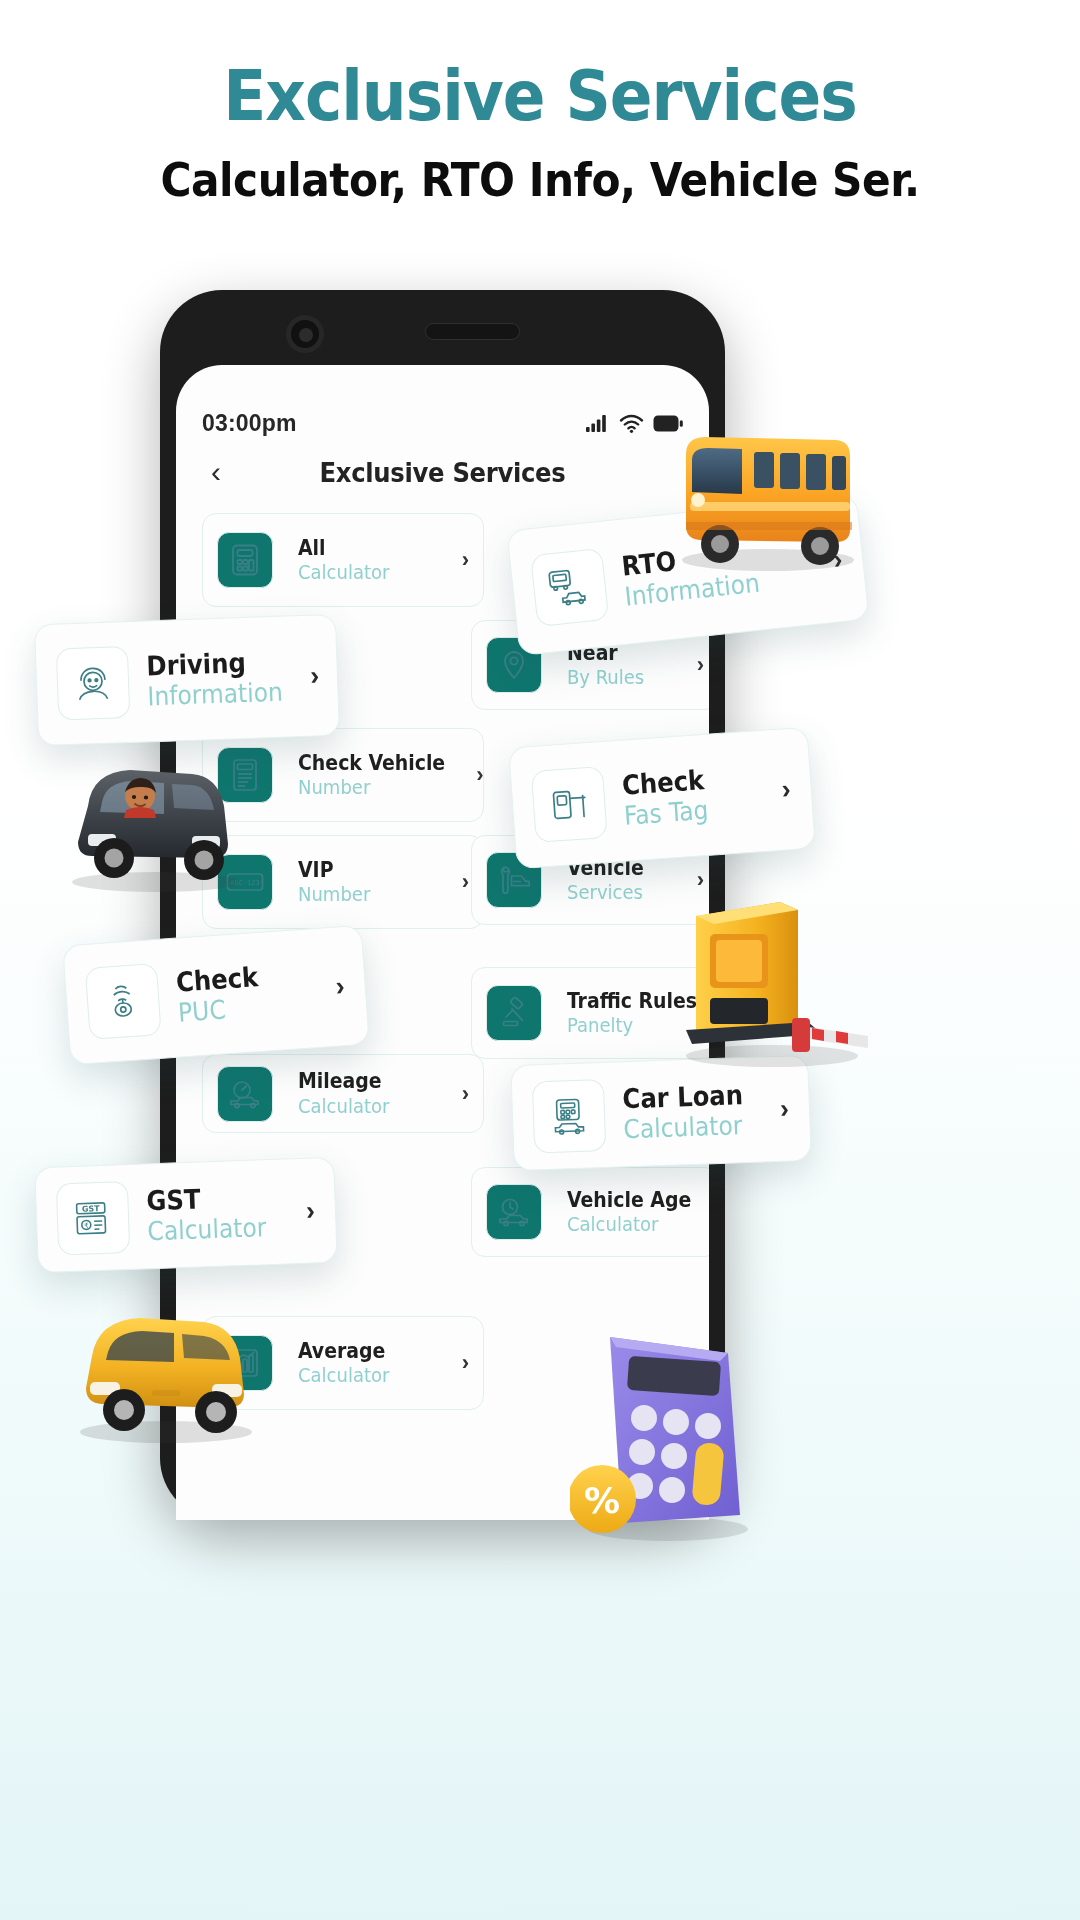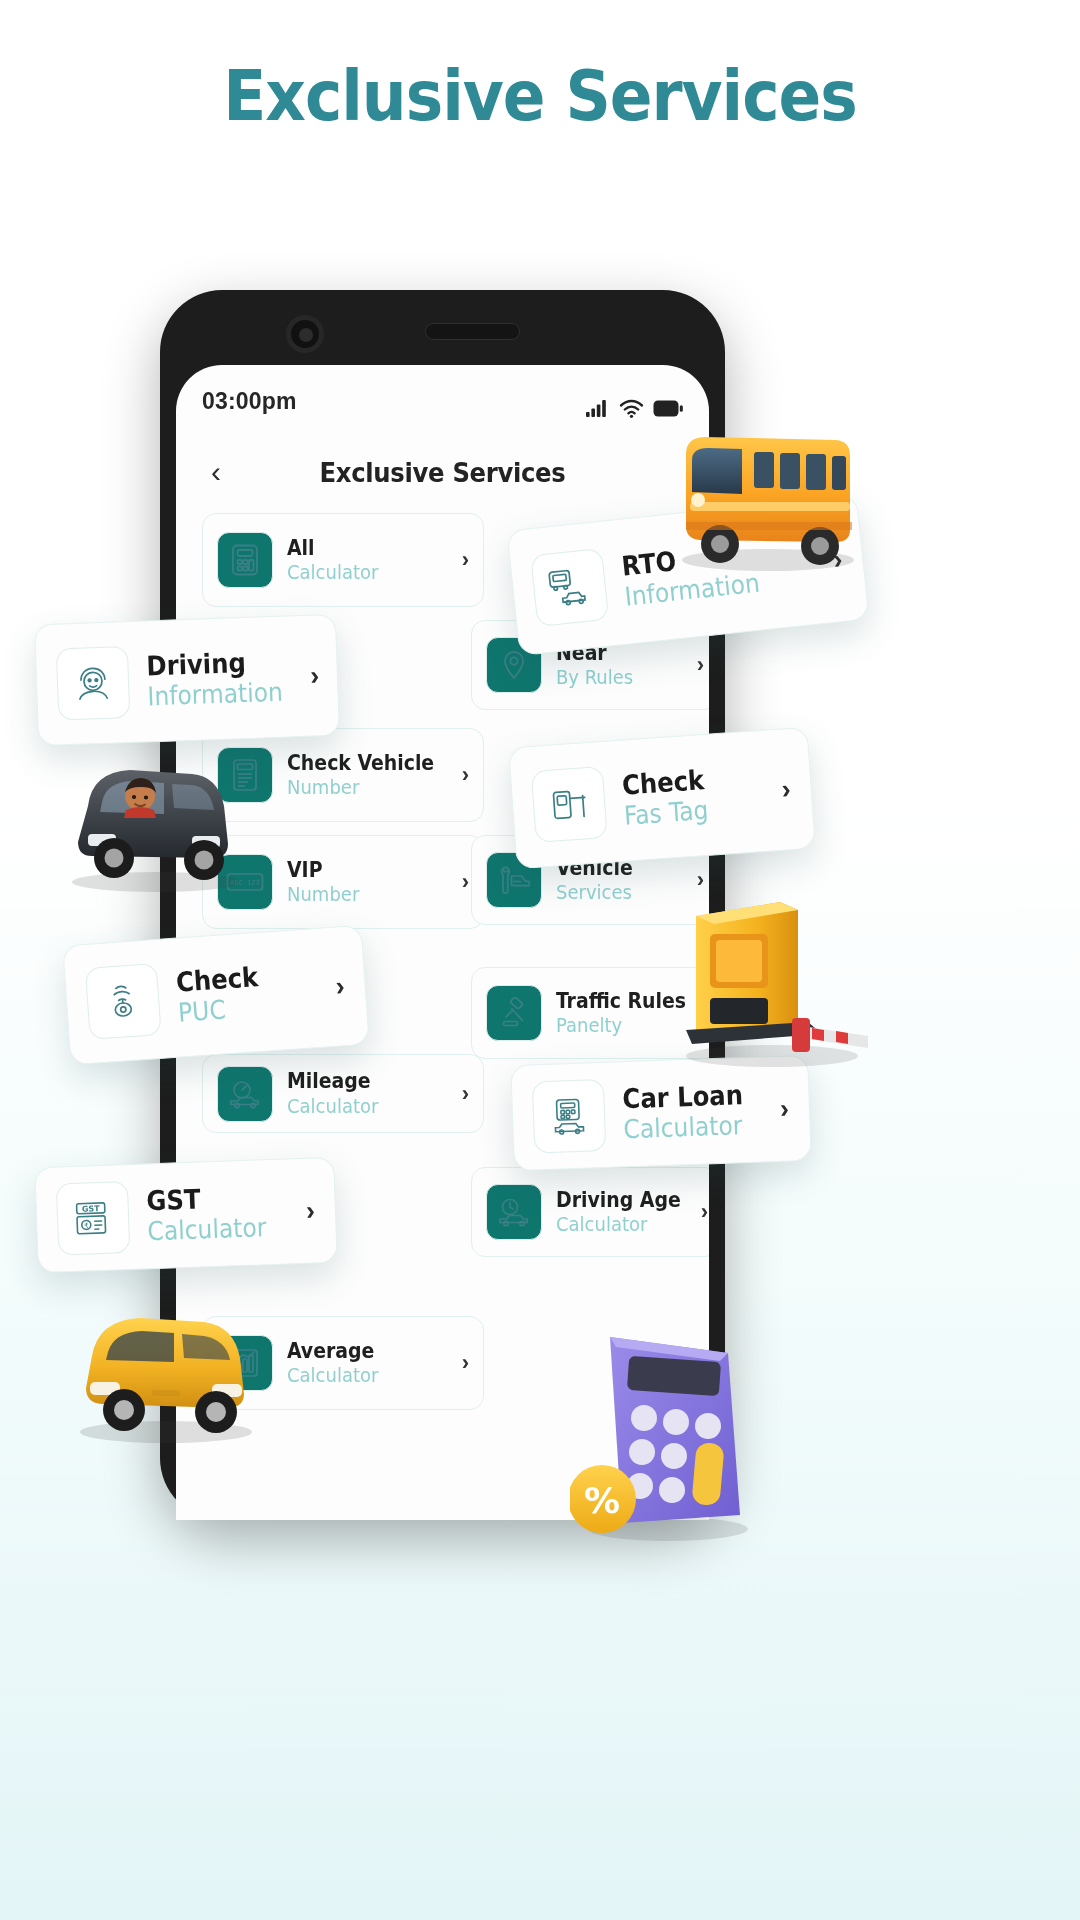--- a/index.html
+++ b/index.html
@@ -59,22 +59,22 @@
     width:14px;height:14px;border-radius:50%;background:#2c2c2c;
   }
   .speaker {
     position: absolute; left: 265px; top: 33px;
     width: 95px; height: 17px; border-radius: 10px;
     background: #141414; border: 1px solid #303030;
   }
 
   
   .statusbar {
-    position: absolute; top: 23px; left: 0; width: 533px;
-    height: 40px; display: flex; 
+    position: absolute; top: 38px; left: 0; width: 533px;
+    height: 40px; display: flex; align-items: center;
     justify-content: space-between; padding: 0 26px;
   }
   .status-time { font-size: 23px; font-weight: 600; color: #272727; letter-spacing: .2px;}
   .status-icons { display: flex; align-items: center; gap: 9px; }
 
   
   .appbar {
     position: absolute; top: 78px; left: 0; width: 533px; height: 58px;
     display: flex; align-items: center; padding: 0 24px;
   }
@@ -96,21 +96,21 @@
   }
 
   
   .card {
     position: absolute;
     background: #fdfdfd;
     border: 1.5px solid #dff0ee;
     border-radius: 14px;
     display: flex; align-items: center;
     padding: 0 14px;
-    gap: 14px;
+    gap: 25px;
   }
   .card .icon-box {
     width: 56px; height: 56px; min-width: 56px;
     border: 1.5px solid #ddeeec; border-radius: 12px;
     background: #0f766e;
     display: flex; align-items: center; justify-content: center;
   }
   .card .labels { flex: 1; display: flex; flex-direction: column; justify-content: center; }
   .card .lbl-main {
     font-size: 21px; font-weight: 700; color: #1f1f1f; line-height: 1.15;
@@ -156,20 +156,21 @@
   svg { display: block; }
 
   
   .deco { position: absolute; z-index: 7; }
 </style>
 </head>
 <body>
 
 <div class="promo">
   <div class="promo-title">Exclusive Services</div>
+  <div class="promo-sub">Calculator, RTO Info, Vehicle Ser.</div>
 </div>
 
 <div class="phone">
   <div class="cam"></div>
   <div class="speaker"></div>
 
   <div class="phone-inner">
 
     <div class="statusbar">
       <div class="status-time">03:00pm</div>
@@ -324,21 +325,21 @@
         <span class="icon-box">
           <svg width="36" height="30" viewBox="0 0 36 30" fill="none" stroke="#3b7f86" stroke-width="1.7">
             <circle cx="14" cy="10" r="7.5"></circle>
             <path d="M14 5.6V10l3 2" stroke-linecap="round"></path>
             <path d="M4 22h6.5l3-3.5h11l3 3.5H31v3.5H4z"></path>
             <circle cx="10" cy="26.5" r="2.2"></circle>
             <circle cx="26" cy="26.5" r="2.2"></circle>
           </svg>
         </span>
         <span class="labels">
-          <span class="lbl-main">Driving Age</span>
+          <span class="lbl-main">Vehicle Age</span>
           <span class="lbl-sub">Calculator</span>
         </span>
         <span class="chev">›</span>
       </div>
 
       <div class="card" style="left:26px; top:756px; width:282px; height:94px;margin-top:47px;">
         <span class="icon-box">
           <svg width="32" height="32" viewBox="0 0 32 32" fill="none" stroke="#3b7f86" stroke-width="1.7">
             <rect x="4" y="3" width="24" height="26" rx="3"></rect>
             <rect x="8" y="16" width="4" height="9" rx="1"></rect>

